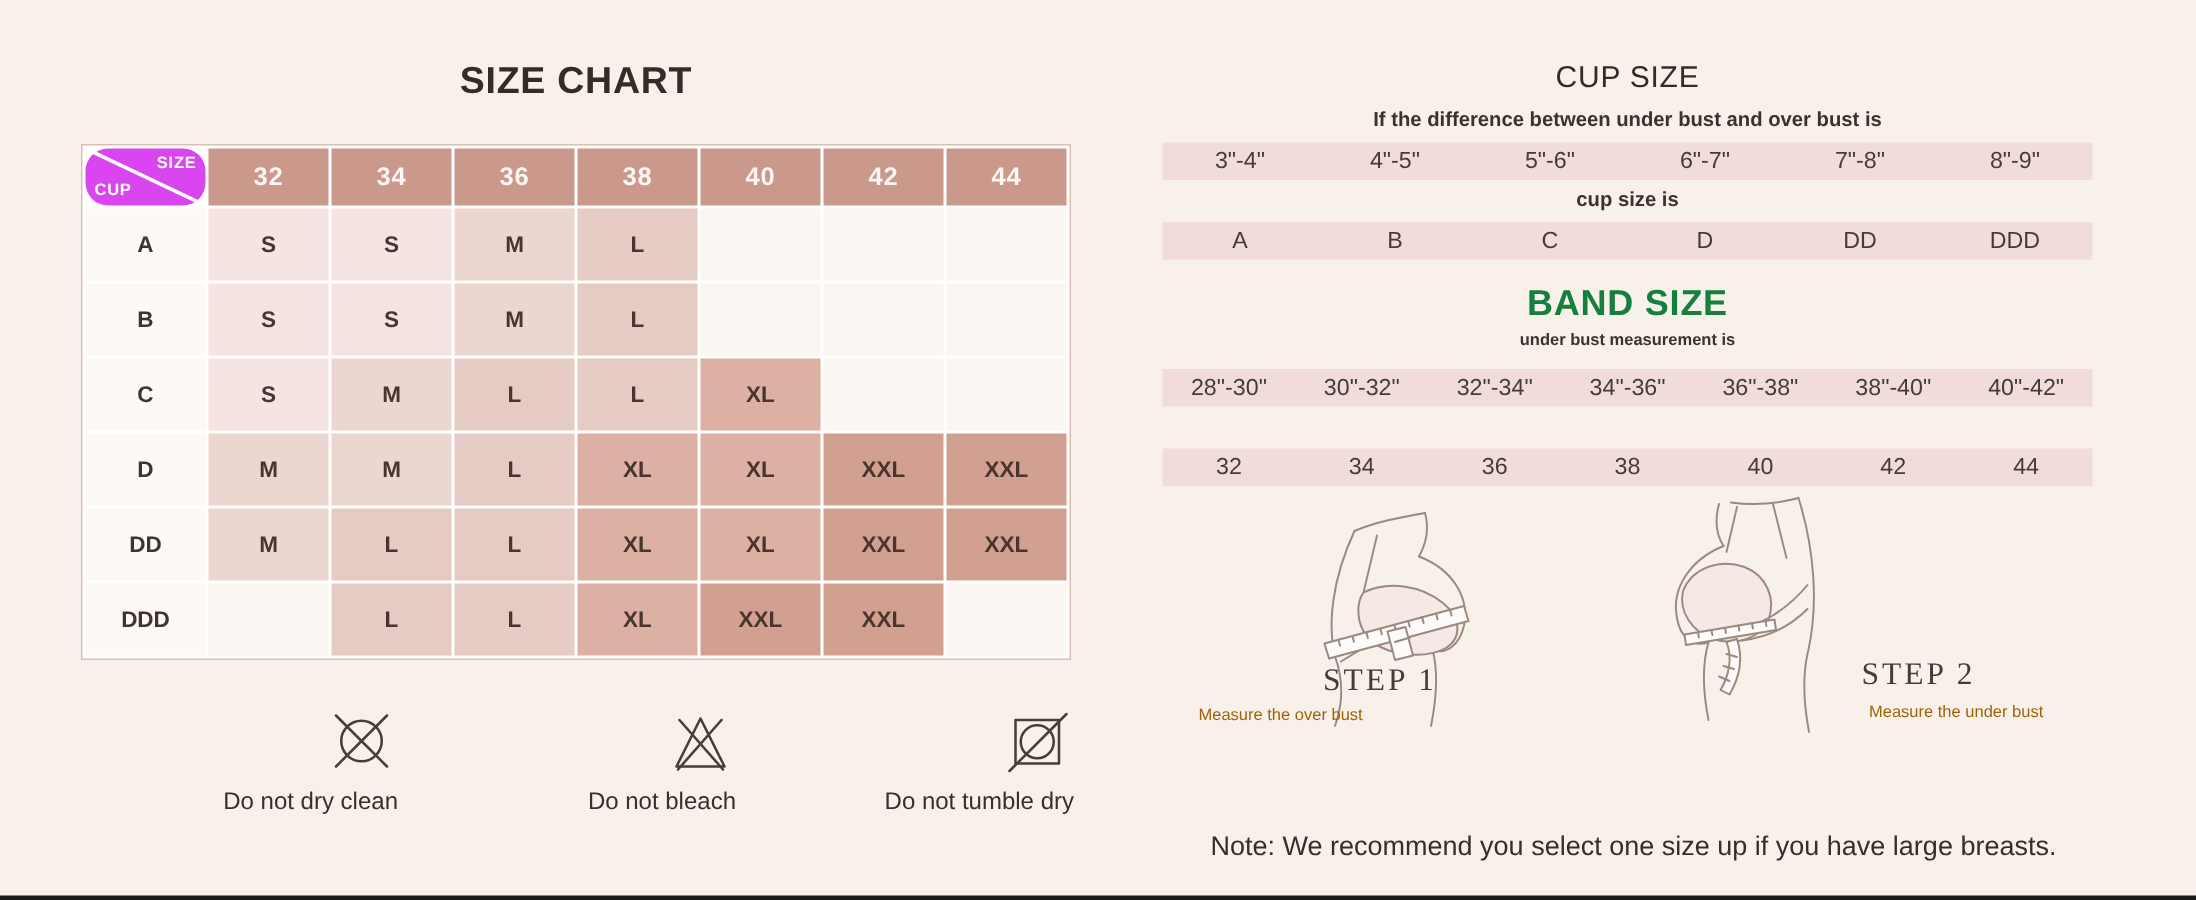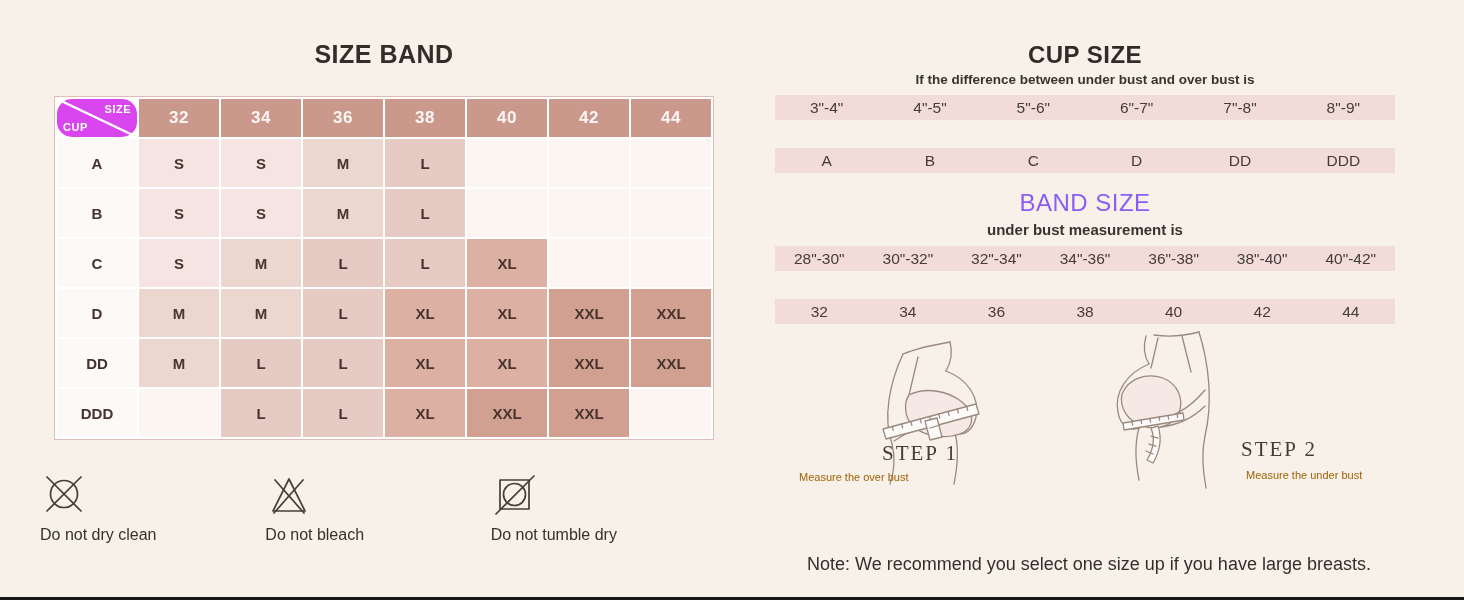--- a/index.html
+++ b/index.html
@@ -17,35 +17,35 @@
   .hcell{background:#cb988c;color:#fcf7f5;font-size:17px;letter-spacing:.5px;}
   .rlabel{background:#fcf9f7;color:#43332e;font-size:15px;}
   .body{color:#49342e;font-size:15px;}
   .corner{background:#d946ef;position:relative;border-radius:15px;}
   .corner svg{position:absolute;left:0;top:0;width:100%;height:100%;}
   .c-size{position:absolute;top:4px;right:6px;color:#fff;font-size:11px;font-weight:bold;letter-spacing:.5px;}
   .c-cup{position:absolute;bottom:4px;left:6px;color:#fff;font-size:11px;font-weight:bold;letter-spacing:.5px;}
 
   
   .care{position:absolute;left:40px;top:470px;width:676px;display:flex;}
-  .care-item{flex:1;display:flex;flex-direction:column;align-items:flex-start;}
+  .care-item{flex:1;display:flex;flex-direction:column;align-items:flex-end;}
   .care-item svg{width:48px;height:48px;stroke:#463e39;stroke-width:1.7;fill:none;
                  stroke-linecap:round;stroke-linejoin:round;}
   .care-label{margin-top:8px;font-size:16px;color:#38302b;white-space:nowrap;}
 
   
   .rt{position:absolute;left:775px;width:620px;text-align:center;color:#3a322e;white-space:nowrap;font-weight:bold;}
-  #cup-title{top:41px;font-size:24px;font-weight:bold;color:#332b27;letter-spacing:.5px;}
+  #cup-title{top:41px;font-size:20px;font-weight:normal;color:#332b27;letter-spacing:.5px;}
   #cup-sub{top:72px;font-size:13.5px;}
   .band{position:absolute;left:775px;width:620px;height:25px;display:flex;background:#f1dcda;}
   #cup-diff-row{top:95px;}
   #cup-mid{top:125px;font-size:13.5px;}
   #cup-letter-row{top:148px;}
-  #band-title{top:189px;font-size:24px;font-weight:normal;color:#8b5cf6;letter-spacing:.5px;}
-  #band-sub{top:221px;font-size:15px;}
+  #band-title{top:189px;font-size:24px;font-weight:bold;color:#15803d;letter-spacing:.5px;}
+  #band-sub{top:221px;font-size:11px;}
   #band-meas-row{top:246px;}
   #band-mid{top:278px;font-size:13.5px;}
   #band-size-row{top:299px;}
   .bcell{flex:1;display:flex;align-items:center;justify-content:center;
          font-size:15.5px;color:#453c38;white-space:nowrap;}
 
   
   .step-svg{position:absolute;stroke:#9a897f;fill:none;stroke-width:1.3;
             stroke-linecap:round;stroke-linejoin:round;}
   #step1-svg{left:855px;top:340px;width:185px;height:145px;}
@@ -59,21 +59,21 @@
   #step2-cap{left:1246px;top:469px;}
 
   .note{position:absolute;left:807px;top:524px;font-size:18px;color:#352e2a;white-space:nowrap;margin-top:30px;}
   .bottom-bar{position:absolute;left:0;top:597px;width:1464px;height:3px;background:#191919;}
 </style>
 </head>
 <body>
 
 <div class="canvas">
 
-  <div class="sc-title">SIZE BAND</div>
+  <div class="sc-title">SIZE CHART</div>
 
   <div class="sc-grid" id="sc-grid">
     <div class="cell corner">
       <svg viewBox="0 0 80 38" preserveAspectRatio="none">
         <line x1="0" y1="0" x2="80" y2="38" stroke="#ffffff" stroke-width="2.4"></line>
       </svg>
       <span class="c-size">SIZE</span>
       <span class="c-cup">CUP</span>
     </div>
 
@@ -164,20 +164,21 @@
   <div class="rt" id="cup-title">CUP SIZE</div>
   <div class="rt" id="cup-sub">If the difference between under bust and over bust is</div>
   <div class="band" id="cup-diff-row">
       <span class="bcell">3"-4"</span>
       <span class="bcell">4"-5"</span>
       <span class="bcell">5"-6"</span>
       <span class="bcell">6"-7"</span>
       <span class="bcell">7"-8"</span>
       <span class="bcell">8"-9"</span>
     </div>
+  <div class="rt" id="cup-mid">cup size is</div>
   <div class="band" id="cup-letter-row">
       <span class="bcell">A</span>
       <span class="bcell">B</span>
       <span class="bcell">C</span>
       <span class="bcell">D</span>
       <span class="bcell">DD</span>
       <span class="bcell">DDD</span>
     </div>
 
   <div class="rt" id="band-title">BAND SIZE</div>

